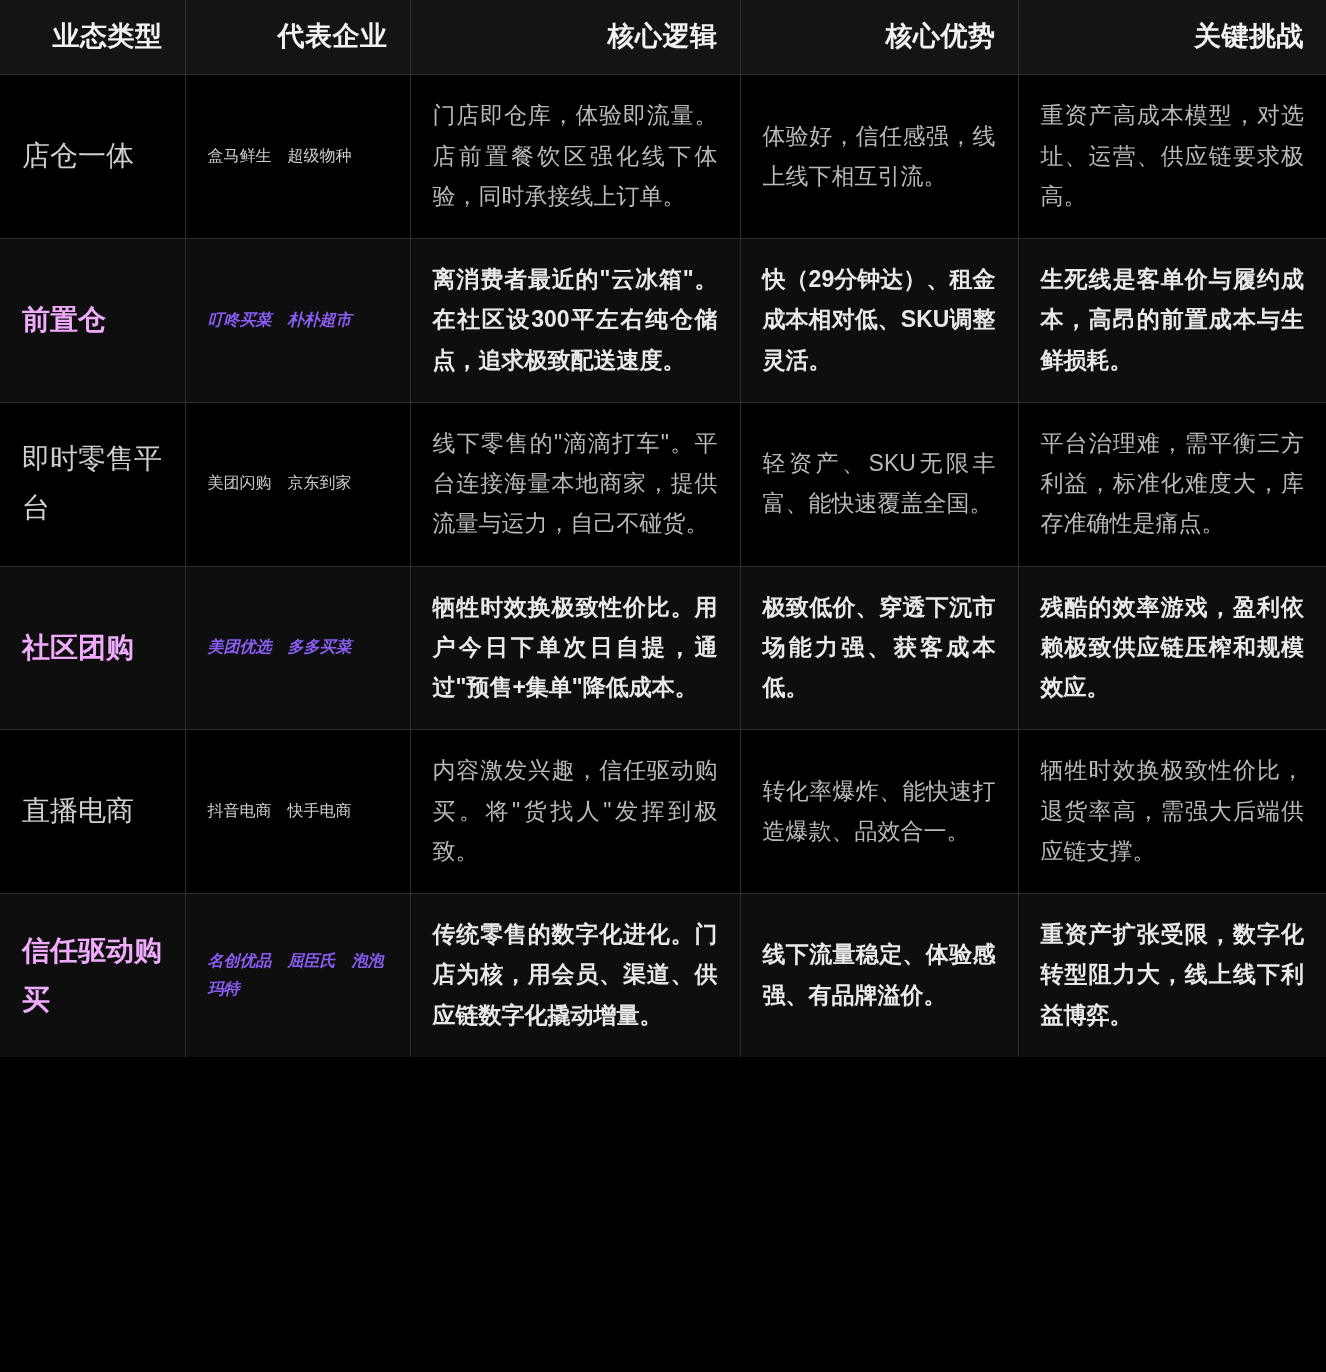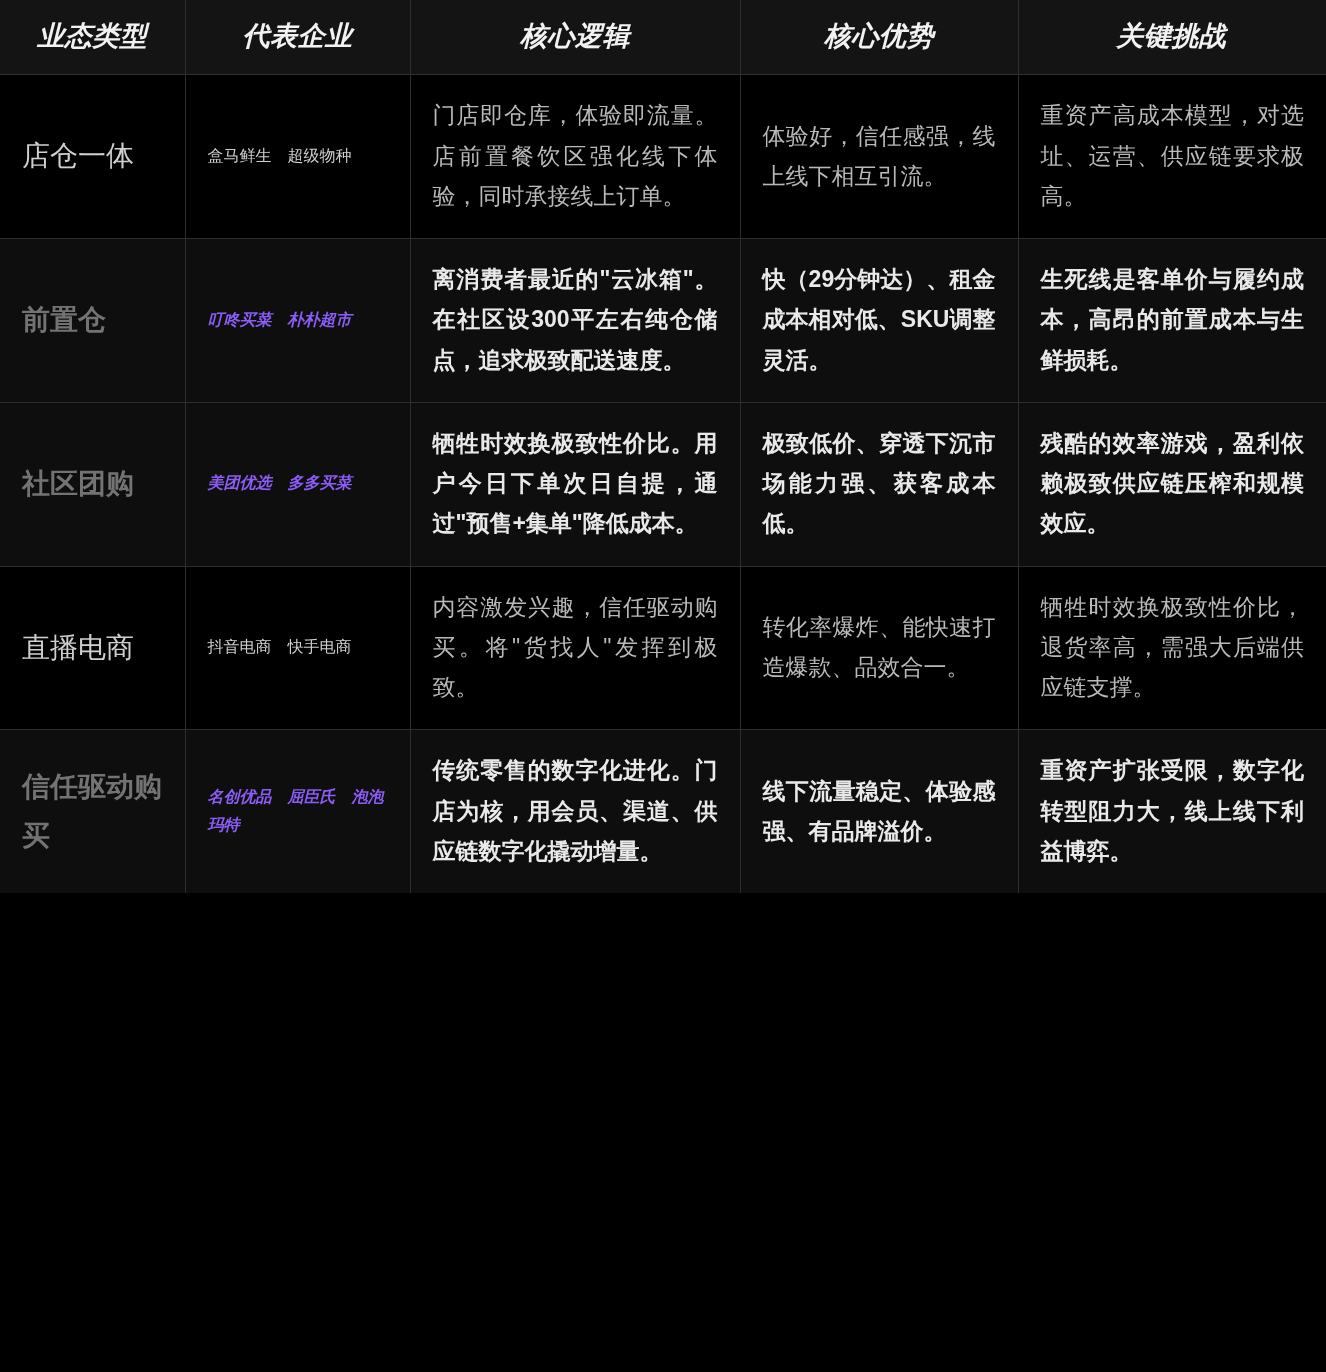--- a/index.html
+++ b/index.html
@@ -29,27 +29,26 @@
   table.retail-table col.c1 { width: 225px; }
   table.retail-table col.c2 { width: 330px; }
   table.retail-table col.c3 { width: 278px; }
   table.retail-table col.c4 { width: 308px; }
 
   thead th {
     background: #141414;
     color: #f2f2f2;
     font-size: 27px;
     font-weight: bold;
-    text-align: center;
+    text-align: right;
     padding: 18px 22px 20px 22px;
     border: 1px solid #2e2e2e;
     border-top: none;
     line-height: 1.35;
     letter-spacing: 0.5px;
-    font-style: italic;
   }
   thead th:first-child { border-left: none; }
   thead th:last-child { border-right: none; padding-left: 20px; }
 
   tbody td {
     border: 1px solid #2e2e2e;
     padding: 20px 22px 22px 22px;
     font-size: 23px;
     line-height: 1.75;
     vertical-align: middle;
@@ -68,21 +67,21 @@
   tbody tr.alt td.cat,
   tbody tr.alt td.firm {
     font-weight: bold;
   }
 
   td.cat {
     font-size: 28px;
     color: #cfcfcf;
   }
   tbody tr.alt td.cat {
-    color: #737373;
+    color: #f0abfc;
   }
   td.firm {
     font-size: 16px;
     color: #cfcfcf;
   }
   tbody tr.alt td.firm {
     color: #8b5cf6;
     font-style: italic;
   }
   td.logic, td.adv, td.chal {
@@ -119,20 +118,27 @@
         <td class="adv">体验好，信任感强，线上线下相互引流。</td>
         <td class="chal">重资产高成本模型，对选址、运营、供应链要求极高。</td>
       </tr>
       <tr class="alt">
         <td class="cat">前置仓</td>
         <td class="firm">叮咚买菜　朴朴超市</td>
         <td class="logic">离消费者最近的"云冰箱"。在社区设300平左右纯仓储点，追求极致配送速度。</td>
         <td class="adv">快（29分钟达）、租金成本相对低、SKU调整灵活。</td>
         <td class="chal">生死线是客单价与履约成本，高昂的前置成本与生鲜损耗。</td>
       </tr>
+      <tr>
+        <td class="cat">即时零售平台</td>
+        <td class="firm">美团闪购　京东到家</td>
+        <td class="logic">线下零售的"滴滴打车"。平台连接海量本地商家，提供流量与运力，自己不碰货。</td>
+        <td class="adv">轻资产、SKU无限丰富、能快速覆盖全国。</td>
+        <td class="chal">平台治理难，需平衡三方利益，标准化难度大，库存准确性是痛点。</td>
+      </tr>
       <tr class="alt">
         <td class="cat">社区团购</td>
         <td class="firm">美团优选　多多买菜</td>
         <td class="logic">牺牲时效换极致性价比。用户今日下单次日自提，通过"预售+集单"降低成本。</td>
         <td class="adv">极致低价、穿透下沉市场能力强、获客成本低。</td>
         <td class="chal">残酷的效率游戏，盈利依赖极致供应链压榨和规模效应。</td>
       </tr>
       <tr>
         <td class="cat">直播电商</td>
         <td class="firm">抖音电商　快手电商</td>

